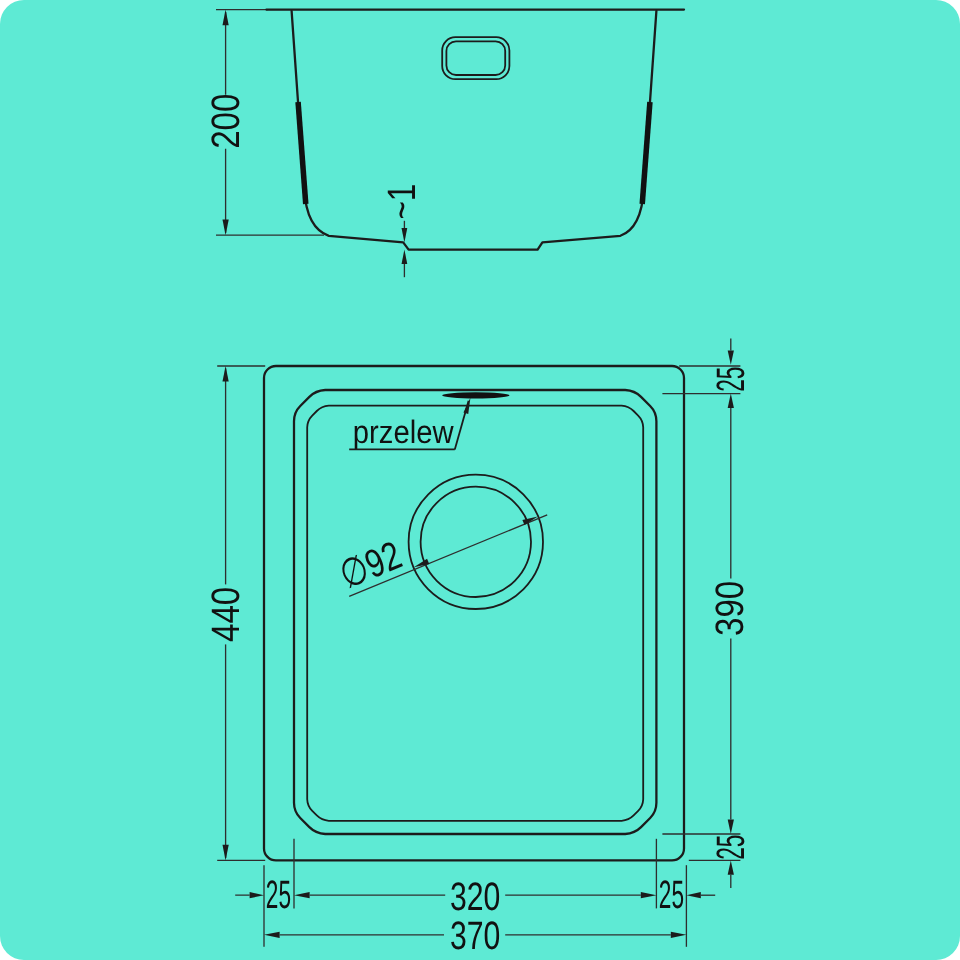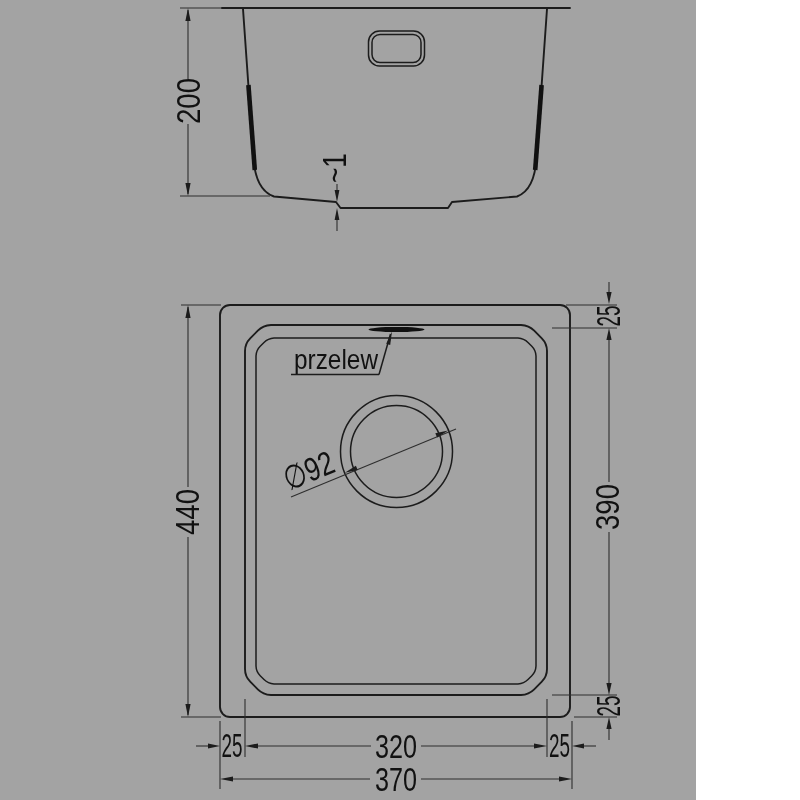--- a/index.html
+++ b/index.html
@@ -1,16 +1,16 @@
 <!DOCTYPE html>
 <html><head>
 <meta charset="utf-8">
 <style>
   html,body{margin:0;padding:0;background:#ffffff;}
-  .page{width:696px;height:800px;position:relative;background:#a3a3a3;overflow:hidden;}
+  .page{width:800px;height:800px;position:relative;background:#5eead4;overflow:hidden;border-radius:20px;}
   svg text{
     font-family:"Liberation Sans","DejaVu Sans",sans-serif;
     fill:#111;
   }
   .obj{stroke:#1c1c1c;fill:none;stroke-width:1.9;stroke-linejoin:round;stroke-linecap:round;}
   .obj-thin{stroke:#1c1c1c;fill:none;stroke-width:1.5;stroke-linejoin:round;}
   .clip{stroke:#111;stroke-width:4.6;stroke-linecap:butt;}
   .dim{stroke:#2e2e2e;fill:none;stroke-width:1.1;stroke-linecap:butt;}
   .arr{fill:#1c1c1c;stroke:none;}
   .solid{fill:#111;stroke:none;}

